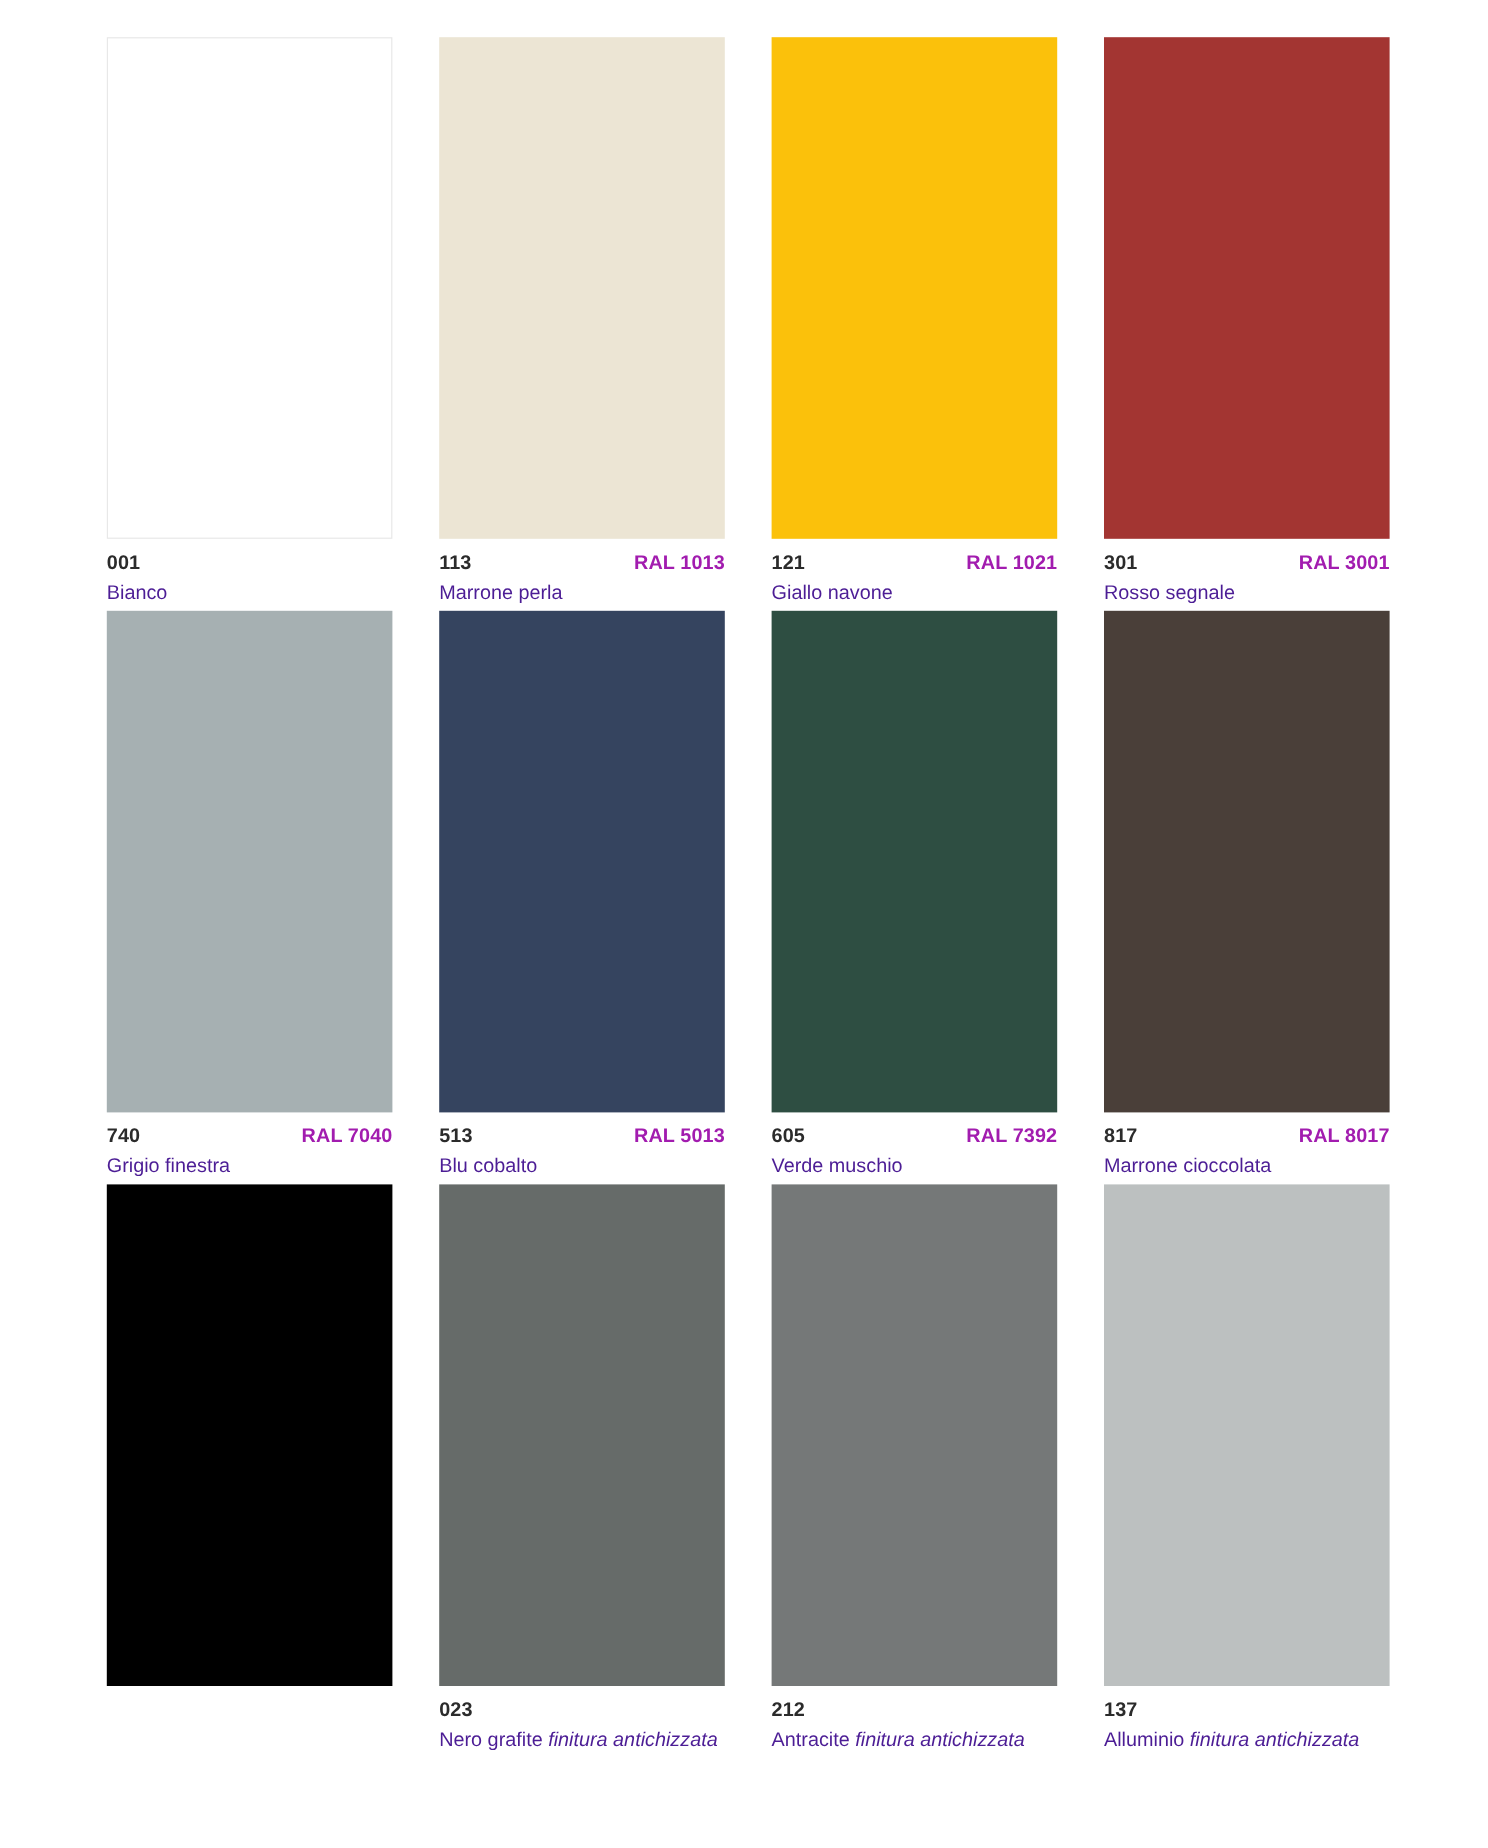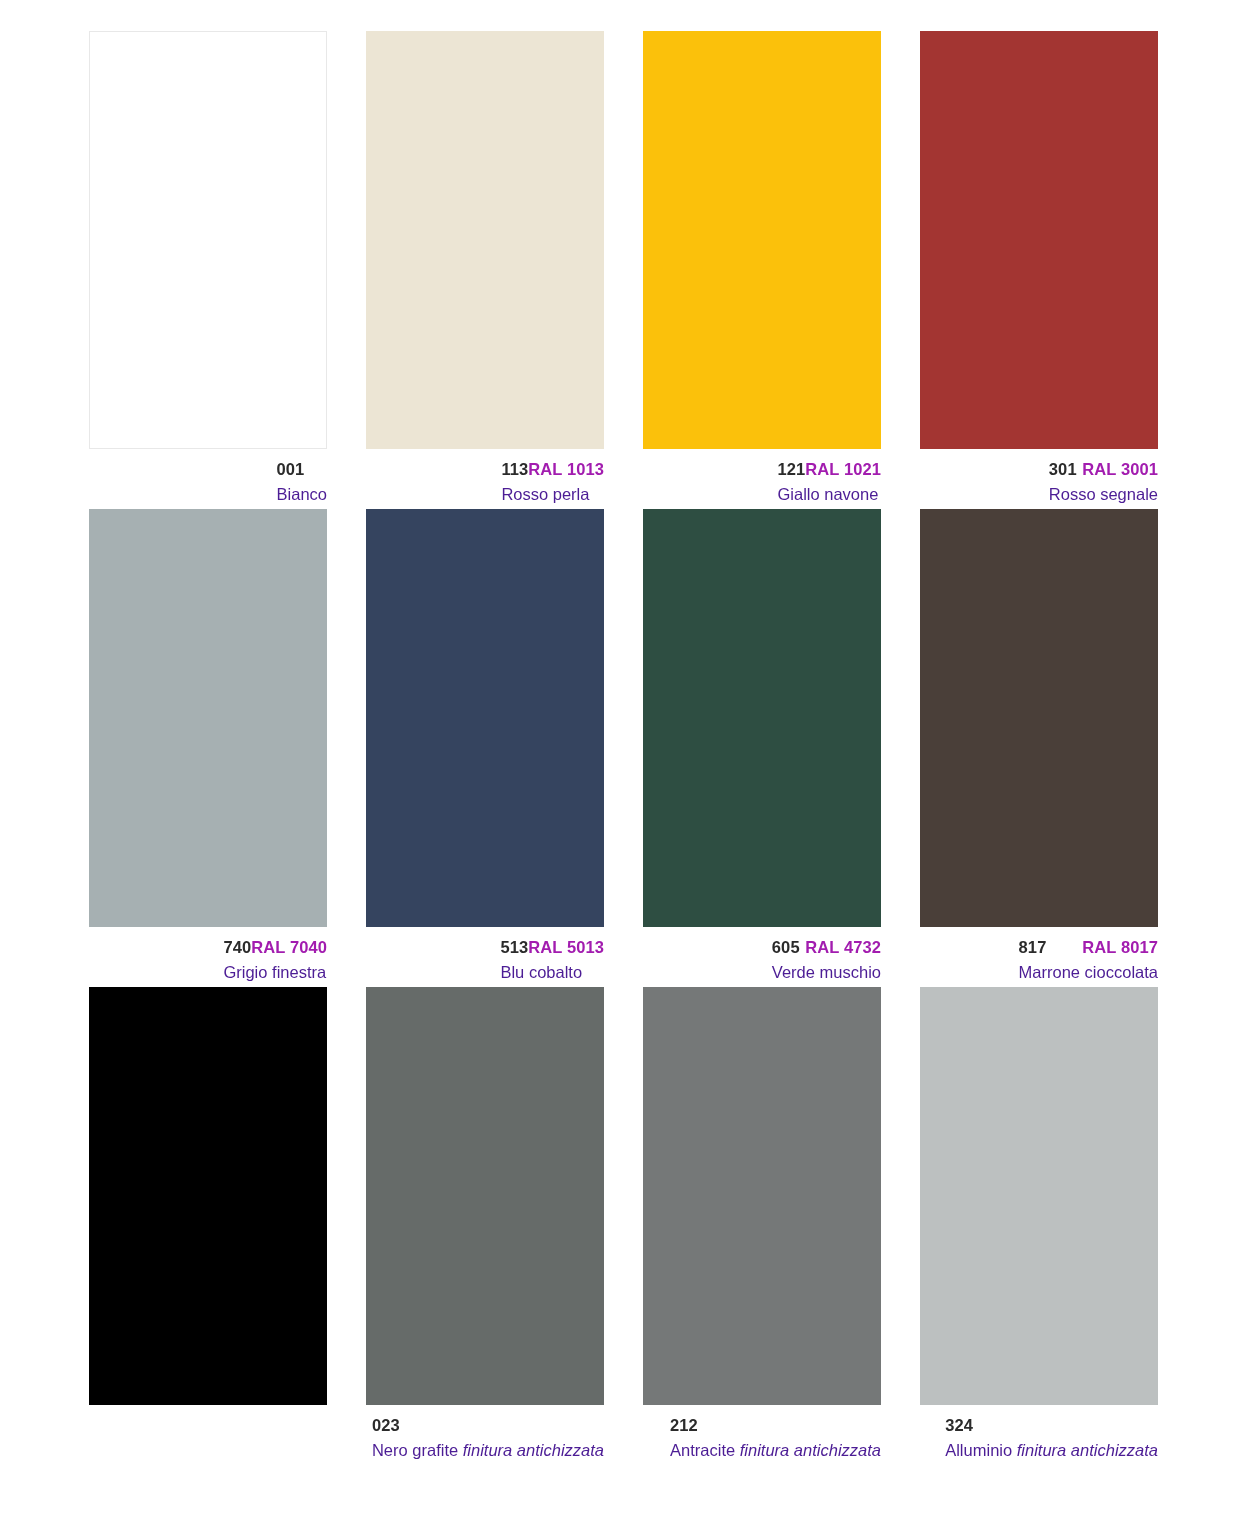--- a/index.html
+++ b/index.html
@@ -29,21 +29,20 @@
     display: grid;
     grid-template-columns: repeat(4, 238px);
     column-gap: 39px;
     row-gap: 0;
   }
 
   .cell {
     display: flex;
     flex-direction: column;
     width: 238px;
-    align-items: flex-end;
   }
 
   .swatch {
     width: 238px;
     height: 418px;
     box-sizing: border-box;
   }
   .swatch.bordered {
     border: 1px solid #e8e8e8;
   }
@@ -104,21 +103,21 @@
           <div class="name"><span>Bianco</span></div>
         </div>
       </div>
       <div class="cell">
         <div class="swatch" style="background: rgb(236, 229, 212);"></div>
         <div class="meta">
           <div class="meta-top">
             <span class="code">113</span>
             <span class="ral">RAL 1013</span>
           </div>
-          <div class="name"><span>Rosso perla</span></div>
+          <div class="name"><span>Marrone perla</span></div>
         </div>
       </div>
       <div class="cell">
         <div class="swatch" style="background: rgb(251, 193, 11);"></div>
         <div class="meta">
           <div class="meta-top">
             <span class="code">121</span>
             <span class="ral">RAL 1021</span>
           </div>
           <div class="name"><span>Giallo navone</span></div>
@@ -152,21 +151,21 @@
             <span class="ral">RAL 5013</span>
           </div>
           <div class="name"><span>Blu cobalto</span></div>
         </div>
       </div>
       <div class="cell">
         <div class="swatch" style="background: rgb(46, 78, 66);"></div>
         <div class="meta">
           <div class="meta-top">
             <span class="code">605</span>
-            <span class="ral">RAL 4732</span>
+            <span class="ral">RAL 7392</span>
           </div>
           <div class="name"><span>Verde muschio</span></div>
         </div>
       </div>
       <div class="cell">
         <div class="swatch" style="background: rgb(74, 63, 57);"></div>
         <div class="meta">
           <div class="meta-top">
             <span class="code">817</span>
             <span class="ral">RAL 8017</span>
@@ -194,20 +193,20 @@
             <span class="code">212</span>
             <span class="ral"></span>
           </div>
           <div class="name"><span>Antracite</span> <span class="finish">finitura antichizzata</span></div>
         </div>
       </div>
       <div class="cell">
         <div class="swatch" style="background: rgb(188, 192, 192);"></div>
         <div class="meta">
           <div class="meta-top">
-            <span class="code">324</span>
+            <span class="code">137</span>
             <span class="ral"></span>
           </div>
           <div class="name"><span>Alluminio</span> <span class="finish">finitura antichizzata</span></div>
         </div>
       </div>
     </div>
 </div>
 
 </body></html>

